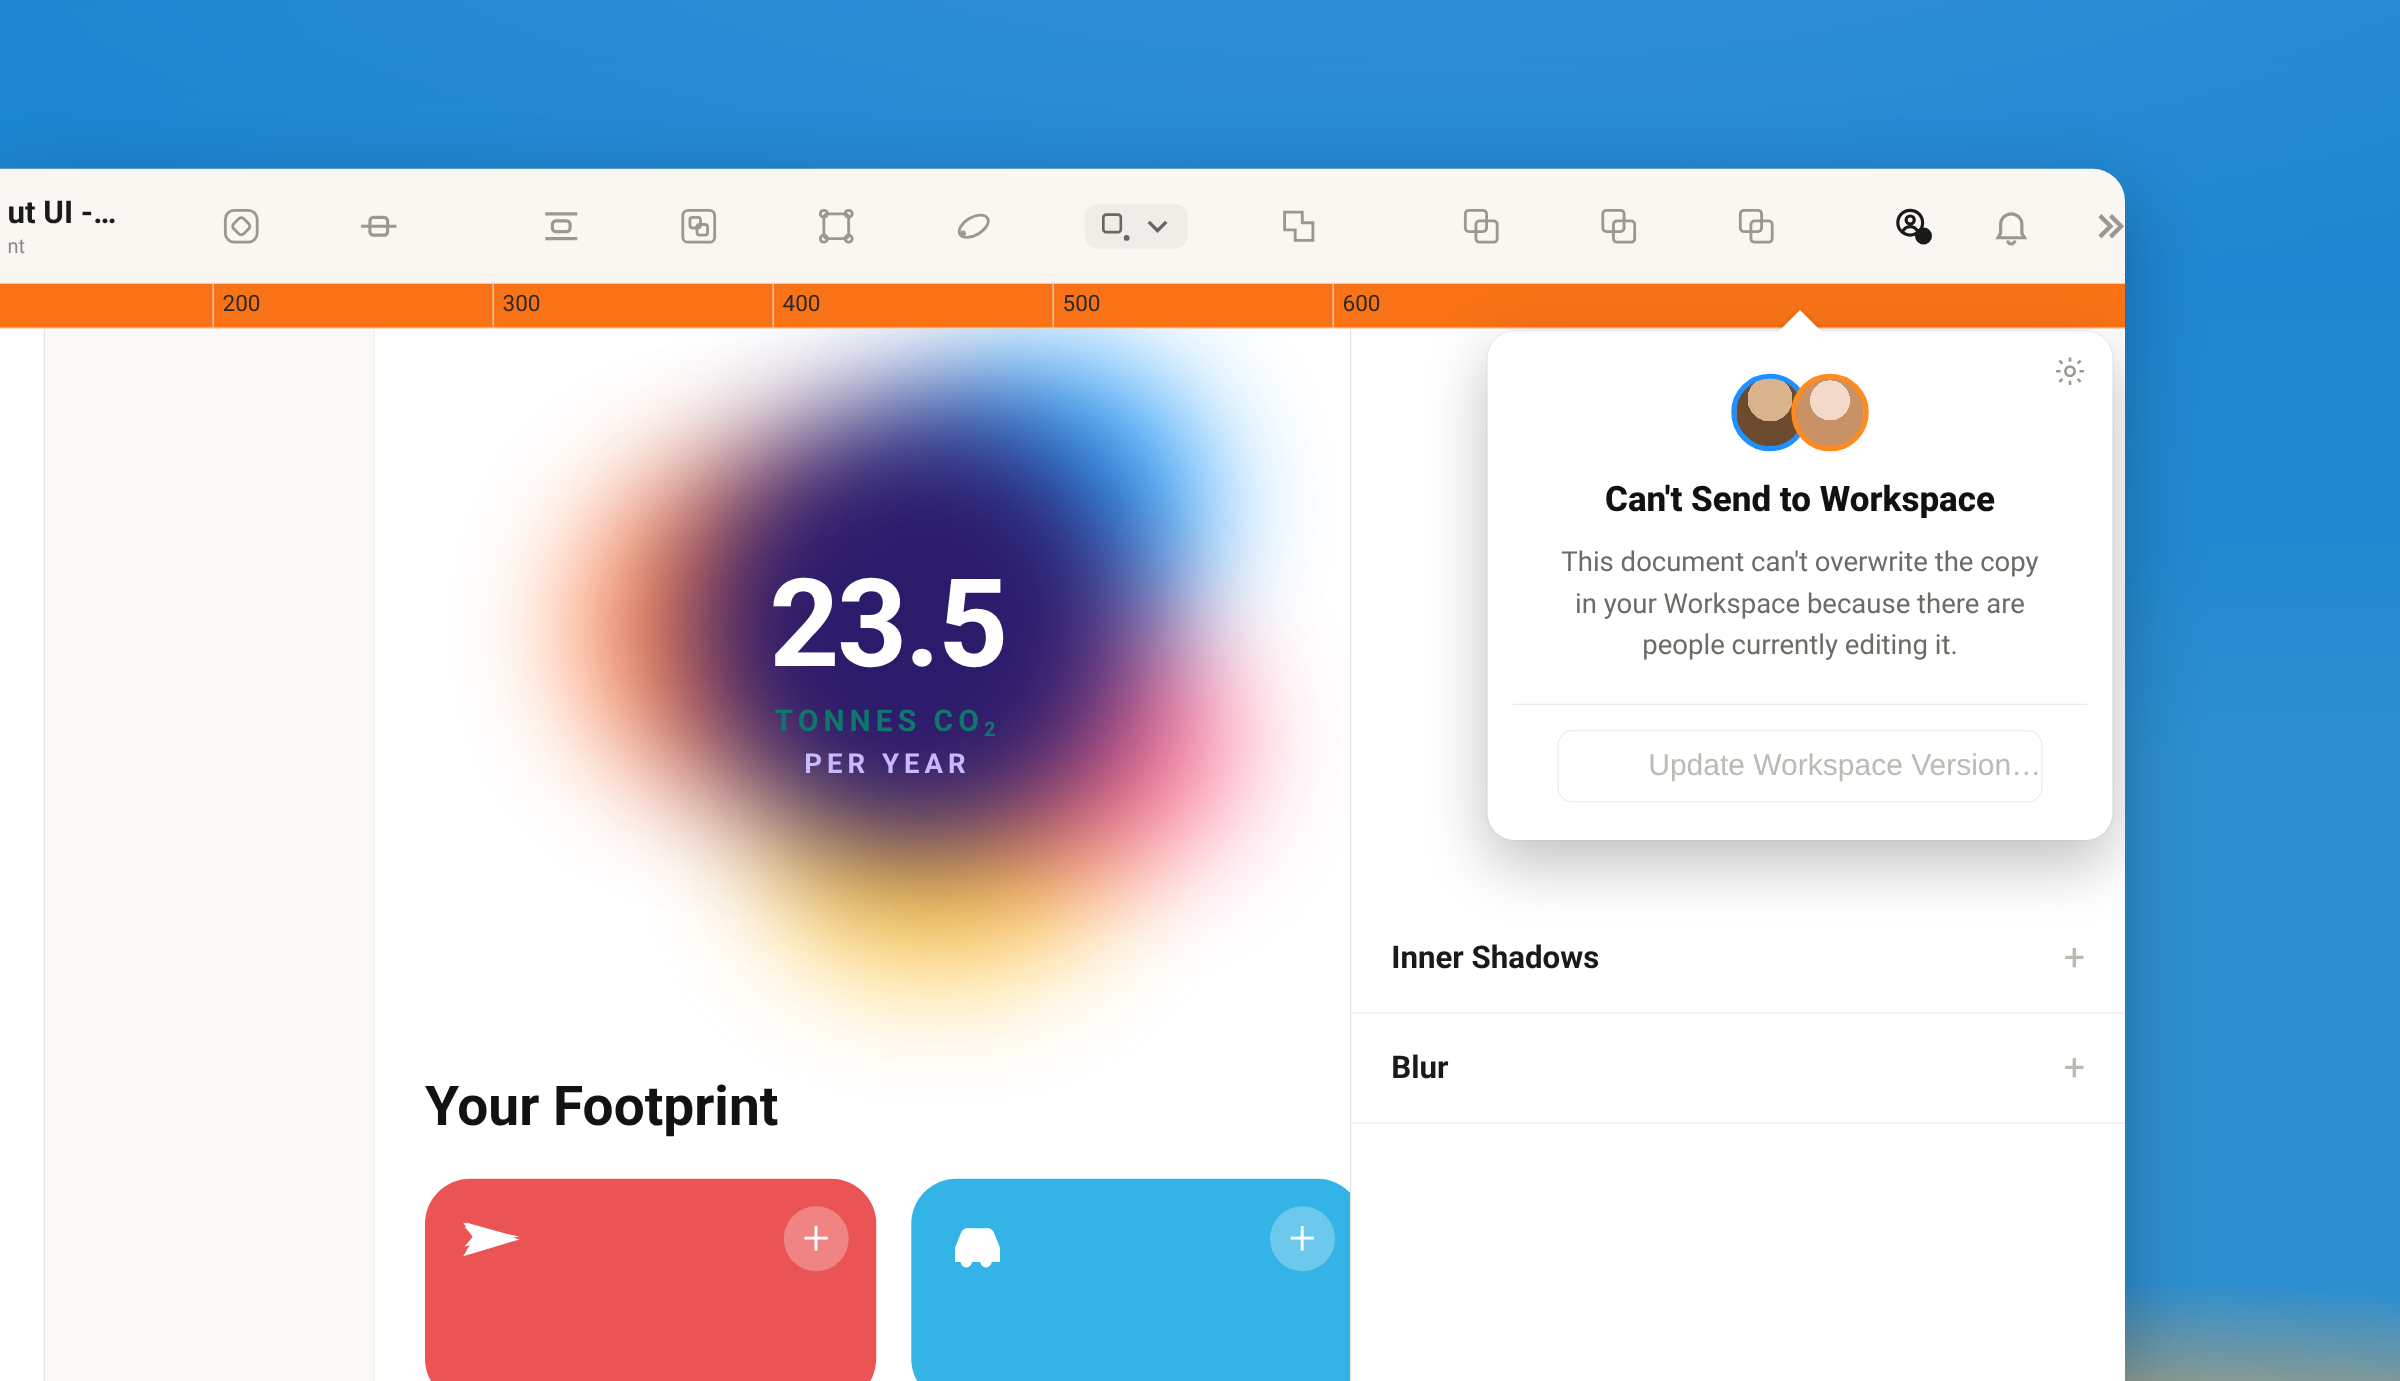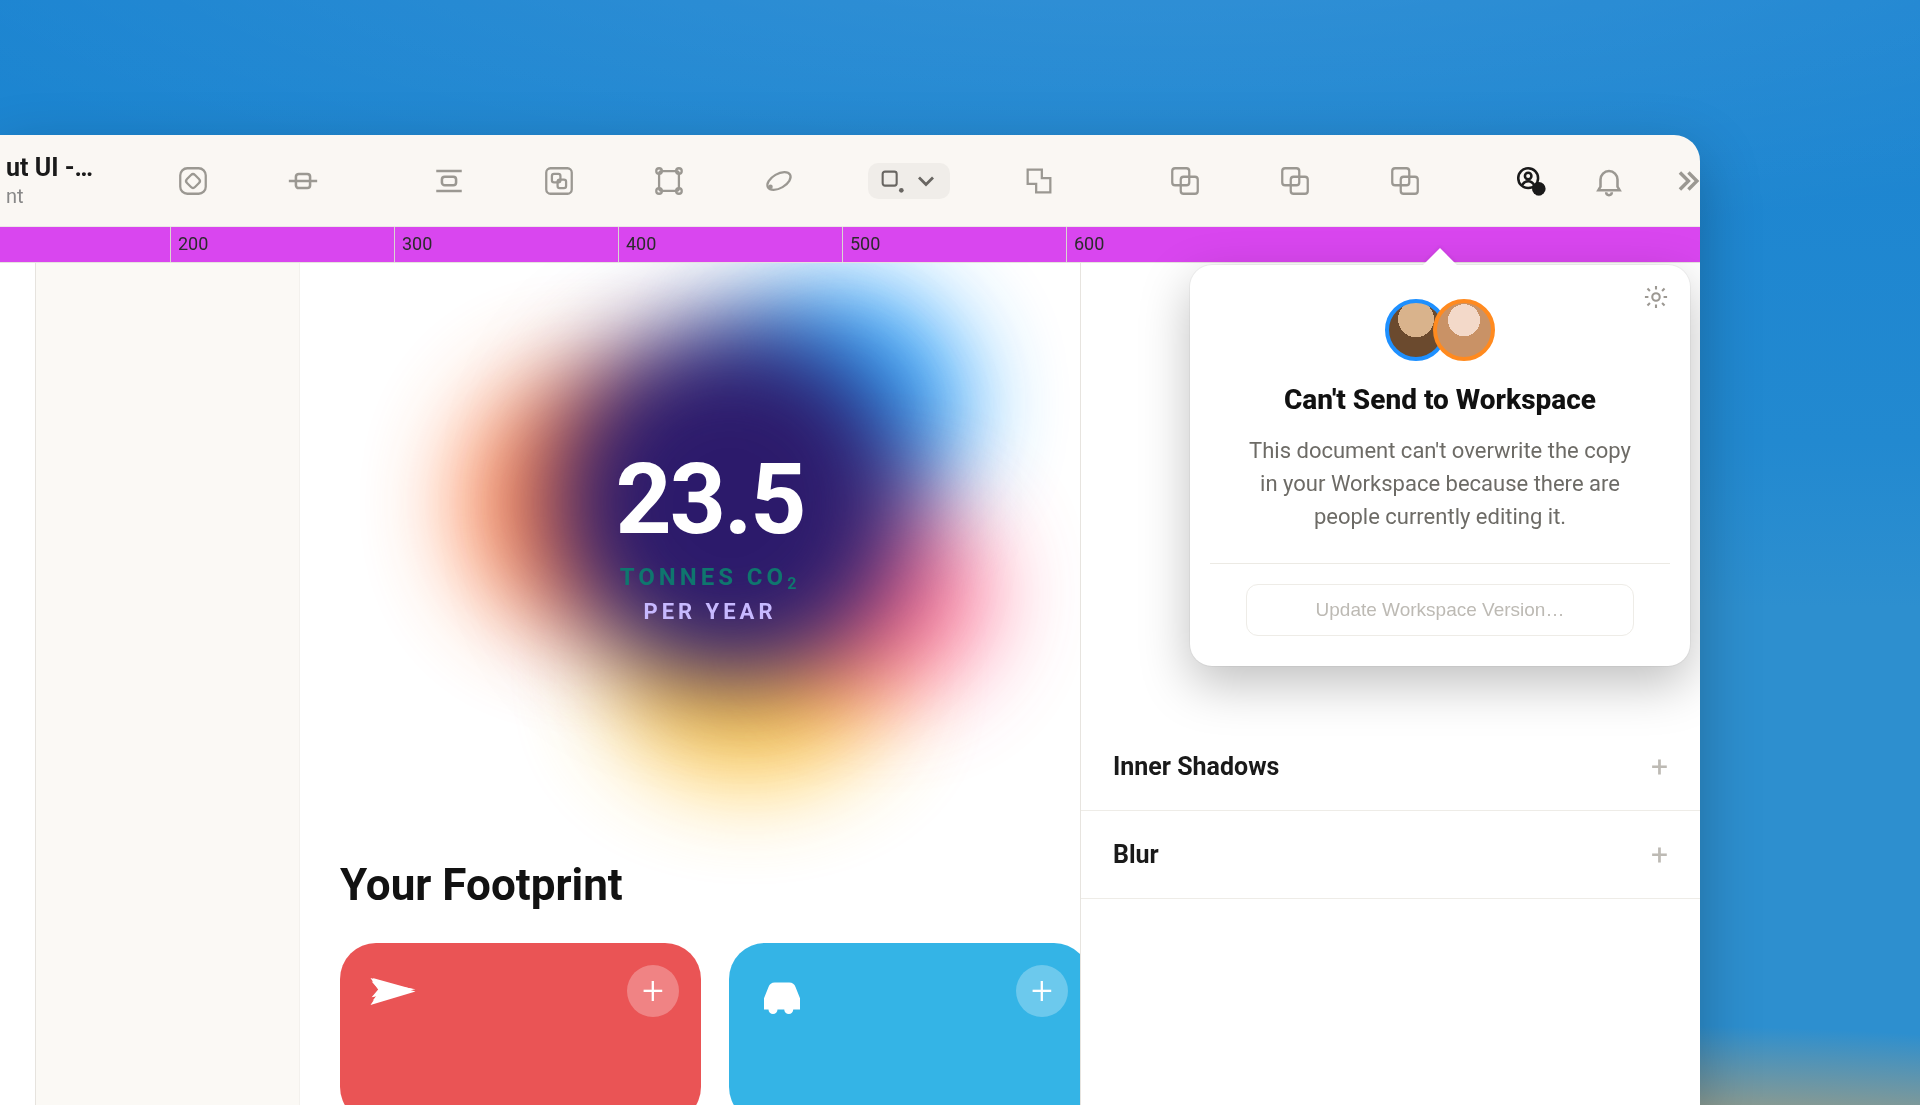--- a/index.html
+++ b/index.html
@@ -37,21 +37,21 @@
   .toolbar {
     height: 92px;
     display: flex;
     align-items: center;
     padding: 0 30px 0 0;
     gap: 16px;
     border-bottom: 1px solid rgba(0,0,0,0.06);
   }
   .doc-title-wrap { min-width: 130px; padding-left: 6px; padding-right: 20px; }
   .doc-title { font-size: 25px; font-weight: 700; color: #1a1a1a; white-space: nowrap; }
-  .doc-sub   { font-size: 20px; color: #888; margin-top: 2px; }
+  .doc-sub   { font-size: 16px; color: #888; margin-top: 2px; }
 
   .tbar-group { display: flex; align-items: center; gap: 36px; padding: 0 26px; }
   .tbar-sep { width: 1px; height: 42px; background: rgba(0,0,0,0.12); margin: 0 10px; }
 
   .tbar-btn {
     width: 42px; height: 42px;
     display: flex; align-items: center; justify-content: center;
     color: #9b9892;
     cursor: pointer;
     border-radius: 8px;
@@ -64,21 +64,21 @@
     background: rgba(0,0,0,0.04);
     color: #696662; cursor: pointer;
   }
   .tbar-size-btn svg { width: 28px; height: 28px; }
 
   .spacer { flex: 1; }
 
   
   .ruler {
     height: 36px;
-    background: #d946ef;
+    background: #f97316;
     border-bottom: 1px solid #e6e3de;
     position: relative;
     font-size: 18px;
     color: #2b2b2b;
     overflow: hidden;
   }
   .ruler .tick-major {
     position: absolute; top: 0; height: 36px; width: 1px; background: #d9d6d0;
   }
   .ruler .tick-major span {
@@ -207,22 +207,22 @@
   }
   .avatar.a2 {
     border-color: #ff8a1f;
     background: radial-gradient(circle at 50% 32%, #f3d9c9 0 16px, #c99266 16px 40px);
   }
   .pop-title { font-size: 28px; font-weight: 800; text-align: center; color: #111; }
   .pop-body  { font-size: 22px; color: #6d6b66; text-align: center; line-height: 1.5; margin-top: 18px; }
   .pop-divider { height: 1px; background: #eceae4; margin: 30px -36px 20px; }
   .pop-action {
     display: block; width: 100%;
-    text-align: center;
-    font-size: 19px; color: #bdbab4;
+    text-align: right;
+    font-size: 24px; color: #bdbab4;
     padding: 14px 0;
     border: 1px solid #eeece7; border-radius: 12px;
     background: #fff;
     cursor: default;
   }
 </style>
 </head>
 <body>
 
 <div class="bg-swoosh1"></div>

